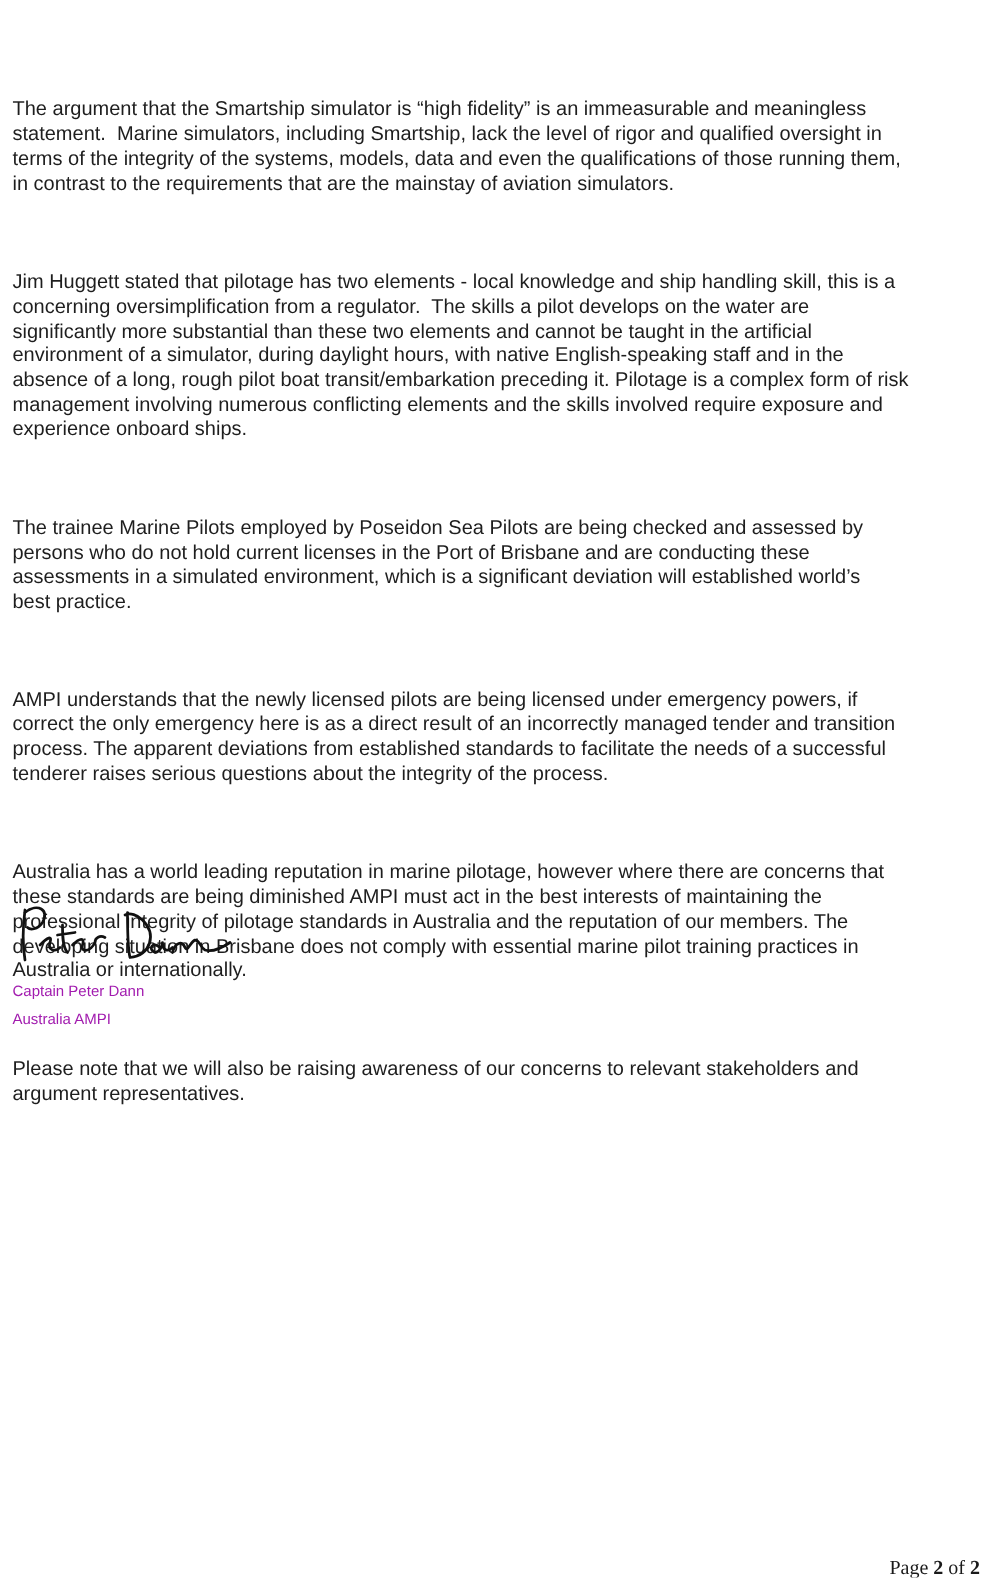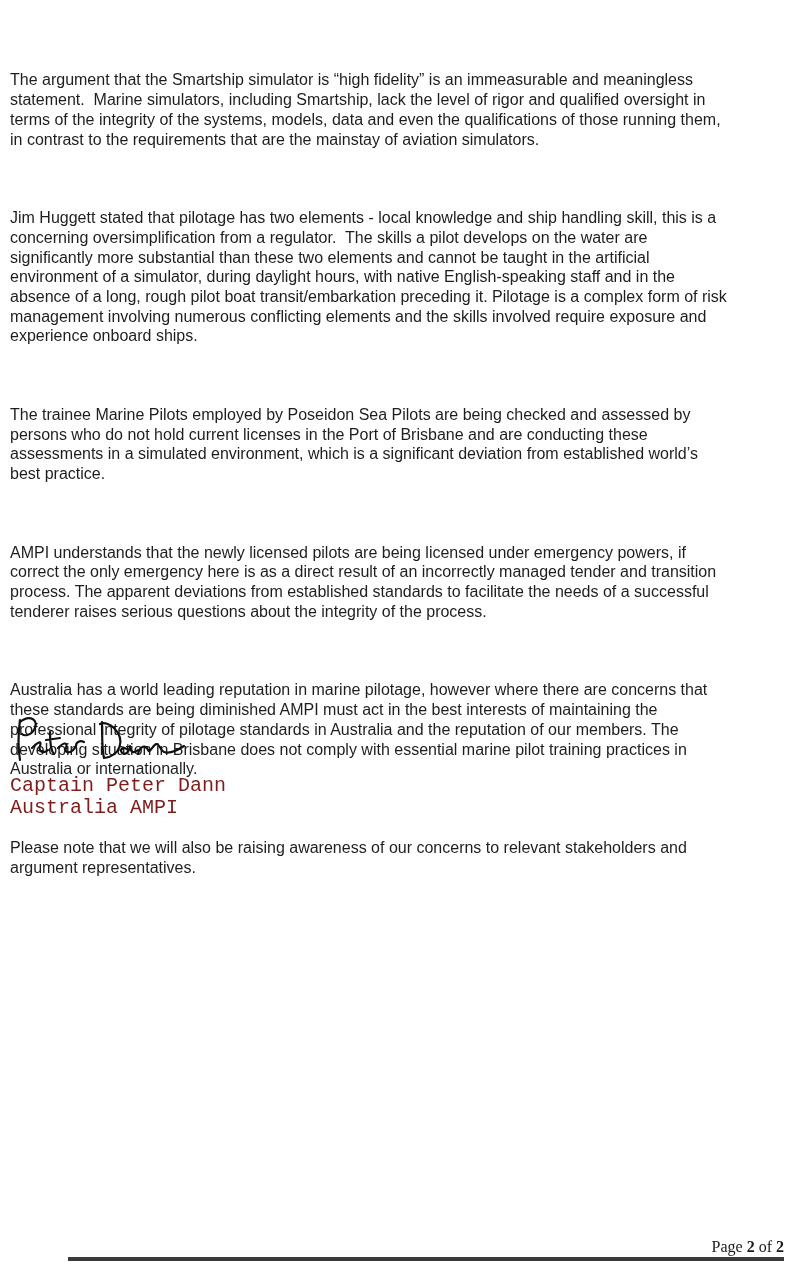--- a/index.html
+++ b/index.html
@@ -1,29 +1,29 @@
 <!DOCTYPE html>
 <html><head>
 <meta charset="utf-8">
 <style>
   html, body { margin:0; padding:0; background:#ffffff; }
   body { width:798px; height:1262px; position:relative; overflow:hidden; }
-  .page { position:absolute; left:0; top:0; width:798px; height:1152px;border-radius:25px; }
+  .page { position:absolute; left:0; top:8px; width:798px; height:1152px;border-radius:25px; }
   .body-text {
     position:absolute; left:10px; top:31px; width:780px;
     font-family:"Liberation Sans", sans-serif;
     font-size:16px; line-height:19.7px; color:#1e1e1e;
     white-space:pre-wrap;
   }
   .para { margin:0 0 19.5px 0; }
   .closing { margin:34px 0 0 0; }
   .signature { position:absolute; left:10px; top:710px; width:180px; height:60px; }
   .sig-block {
     position:absolute; left:10px; top:775px;
-    font-family:Liberation Mono, monospace; font-size:20px; line-height:21.5px; color:#7f1d1d;
+    font-family:Liberation Sans, sans-serif; font-size:12px; line-height:21.5px; color:#a21caf;
   }
   .footer-line { position:absolute; left:68px; top:1257px; width:716px; height:4px; background:#3a3a3a; }
   .page-number {
     position:absolute; right:14px; top:1238px;
     font-family:Liberation Serif, serif; font-size:16px; color:#1a1a1a;
   }
   .page-number b { font-weight:bold; }
 </style>
 </head>
 <body>
@@ -36,21 +36,21 @@
 in contrast to the requirements that are the mainstay of aviation simulators.</p>
     <p class="para">Jim Huggett stated that pilotage has two elements - local knowledge and ship handling skill, this is a
 concerning oversimplification from a regulator.  The skills a pilot develops on the water are
 significantly more substantial than these two elements and cannot be taught in the artificial
 environment of a simulator, during daylight hours, with native English-speaking staff and in the
 absence of a long, rough pilot boat transit/embarkation preceding it. Pilotage is a complex form of risk
 management involving numerous conflicting elements and the skills involved require exposure and
 experience onboard ships.</p>
     <p class="para">The trainee Marine Pilots employed by Poseidon Sea Pilots are being checked and assessed by
 persons who do not hold current licenses in the Port of Brisbane and are conducting these
-assessments in a simulated environment, which is a significant deviation from established world’s
+assessments in a simulated environment, which is a significant deviation will established world’s
 best practice.</p>
     <p class="para">AMPI understands that the newly licensed pilots are being licensed under emergency powers, if
 correct the only emergency here is as a direct result of an incorrectly managed tender and transition
 process. The apparent deviations from established standards to facilitate the needs of a successful
 tenderer raises serious questions about the integrity of the process.</p>
     <p class="para">Australia has a world leading reputation in marine pilotage, however where there are concerns that
 these standards are being diminished AMPI must act in the best interests of maintaining the
 professional integrity of pilotage standards in Australia and the reputation of our members. The
 developing situation in Brisbane does not comply with essential marine pilot training practices in
 Australia or internationally.</p>

